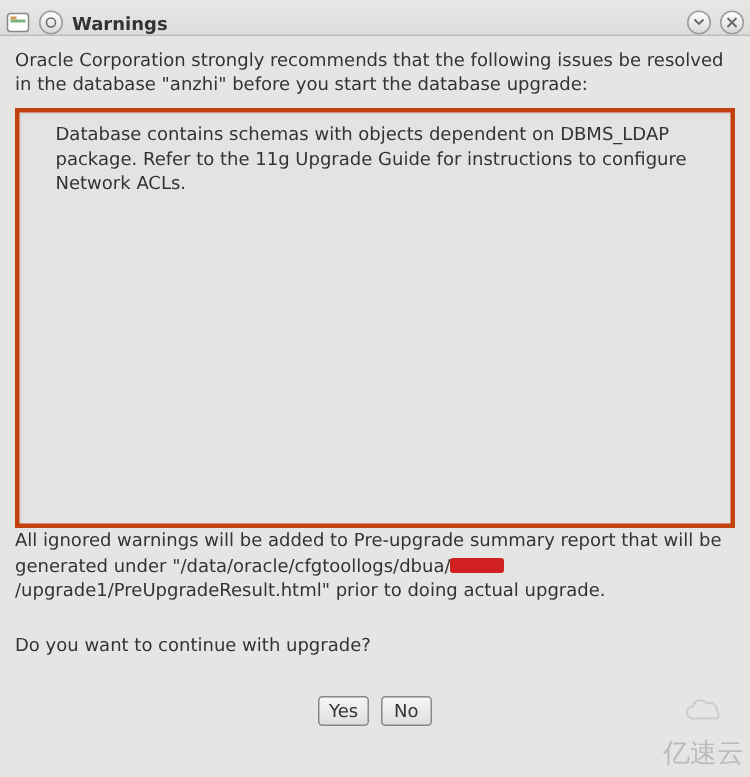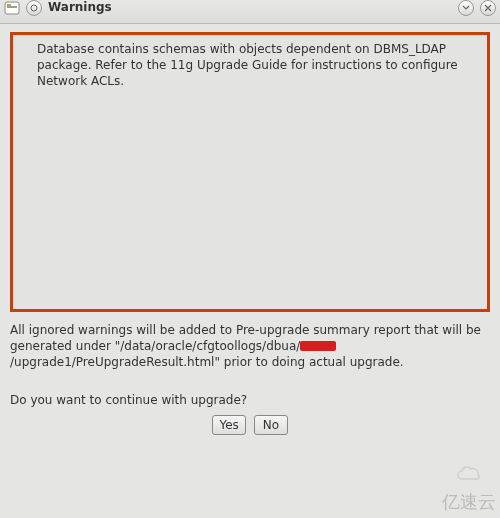--- a/index.html
+++ b/index.html
@@ -9,21 +9,21 @@
       font-family: "DejaVu Sans", "Lucida Grande", Arial, sans-serif;
       font-size: 12px;
       background: #e5e5e3;
       width: 500px;
       height: 518px;
       overflow: hidden;
       color: #333;
     }
     .titlebar {
       display: flex;
-      align-items: flex-start;
+      align-items: flex-end;
       height: 24px;
       background: linear-gradient(#e8e8e6, #dcdcda);
       border-bottom: 1px solid #bbb;
       padding: 0 4px;
       gap: 4px;
     }
     .tb-icon {
       width: 16px; height: 16px;
       display: flex; align-items: center; justify-content: center;
     }
@@ -57,37 +57,36 @@
       box-shadow: inset 1px 1px 2px rgba(0,0,0,0.08);
       padding: 6px 24px;
       line-height: 1.35;
       overflow: hidden;
     }
     .warning-para {
       margin-bottom: 14px;
     }
     .warning-para:last-child { margin-bottom: 0; }
     .footer-note {
-      margin-top: 10px;
       line-height: 1.35;
     }
     .redact {
       display: inline-block;
       width: 36px;
       height: 10px;
       background: #d02020;
       border-radius: 2px;
       vertical-align: -1px;
     }
     .question {
       margin-top: 22px;
     }
     .button-row {
       text-align: center;
-      margin-top: 8px;
+      margin-top: 27px;
     }
     .dlg-btn {
       display: inline-block;
       min-width: 34px;
       padding: 2px 6px;
       margin: 0 2px;
       border: 1px solid #888;
       border-radius: 3px;
       background: linear-gradient(#f6f6f4, #dedede);
       font-family: inherit;
@@ -136,20 +135,21 @@
   </span>
   <span class="tb-btn">
     <svg width="8" height="8" viewBox="0 0 8 8">
         <path d="M1 1 L7 7 M7 1 L1 7" stroke="#666" stroke-width="1.2"></path>
       </svg>
   </span>
 </div>
 
 <div class="content">
 
+  <div class="intro">Oracle Corporation strongly recommends that the following issues be resolved in the database "anzhi" before you start the database upgrade:</div>
 
   <div class="warning-box">
     <div class="warning-para">Database contains schemas with objects dependent on DBMS_LDAP package. Refer to the 11g Upgrade Guide for instructions to configure Network ACLs.</div>
   </div>
 
   <div class="footer-note">
     <span>All ignored warnings will be added to Pre-upgrade summary report that will be generated under "/data/oracle/cfgtoollogs/dbua/</span><span class="redact"></span><span>/upgrade1/PreUpgradeResult.html" prior to doing actual upgrade.</span>
   </div>
 
   <div class="question">Do you want to continue with upgrade?</div>

